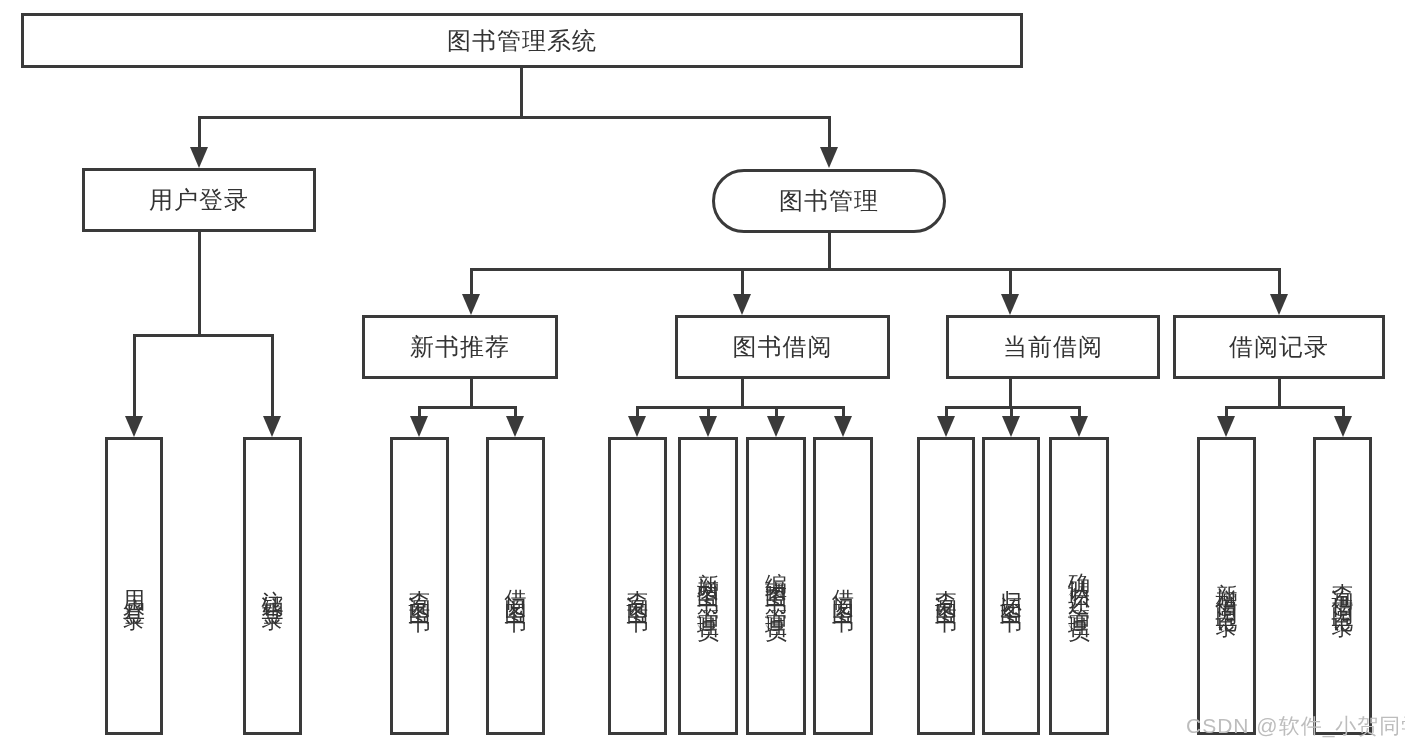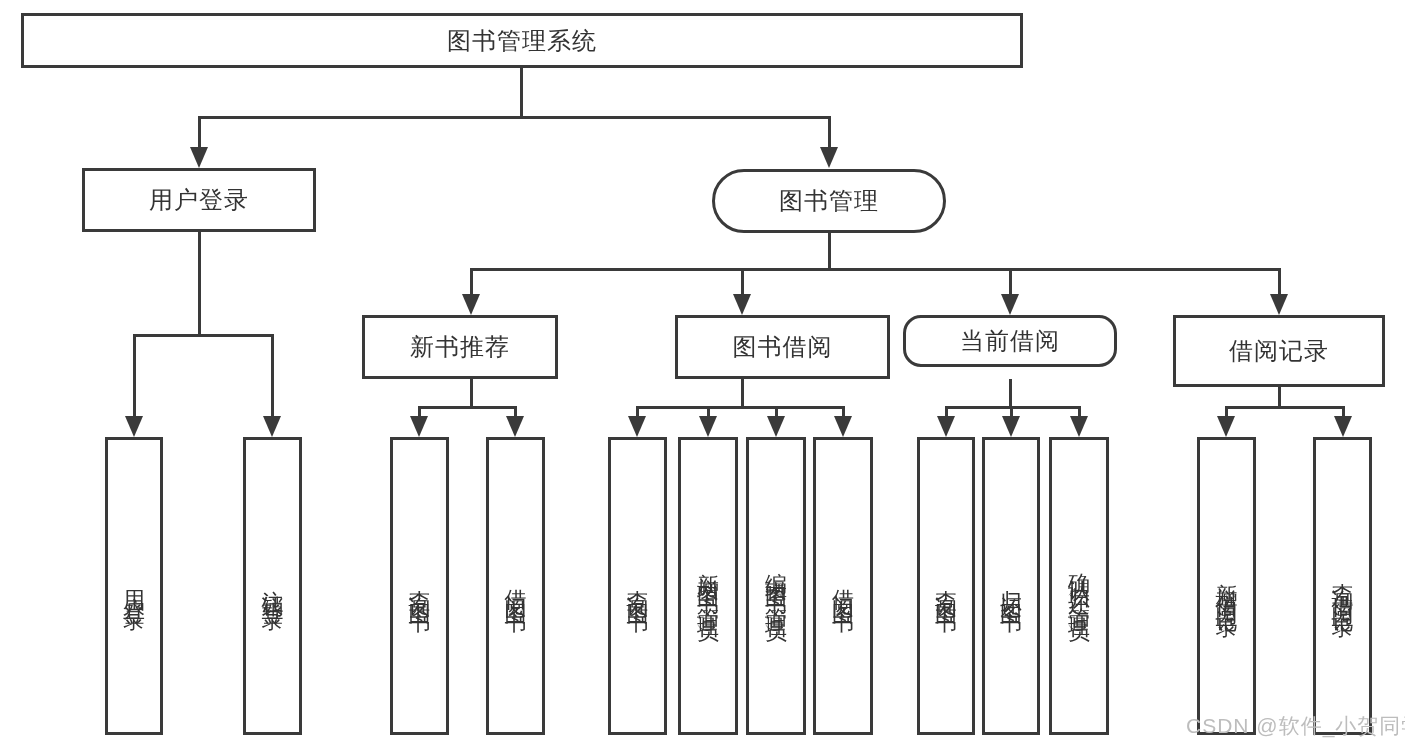--- a/index.html
+++ b/index.html
@@ -77,24 +77,24 @@
   <div class="node" style="left:712px; top:169px; width:234px; height:64px;border-radius:32px;">
     <span>图书管理</span>
   </div>
 
   <div class="node" style="left:362px; top:315px; width:196px; height:64px;">
     <span>新书推荐</span>
   </div>
   <div class="node" style="left:635px; top:315px; width:215px; height:64px;margin-left:40px;">
     <span>图书借阅</span>
   </div>
-  <div class="node" style="left:903px; top:315px; width:214px; height:52px;border-radius:18px;">
+  <div class="node" style="left:946px; top:315px; width:214px; height:64px;">
     <span>当前借阅</span>
   </div>
-  <div class="node" style="left:1173px; top:315px; width:212px; height:72px;align-items:center;">
+  <div class="node" style="left:1173px; top:315px; width:212px; height:64px;align-items:center;">
     <span>借阅记录</span>
   </div>
 
   <div class="node leaf" style="left:105px; top:437px; width:58px; height:298px;">
     <span class="vtext">用户登录</span>
   </div>
   <div class="node leaf" style="left:243px; top:437px; width:59px; height:298px;">
     <span class="vtext">注销登录</span>
   </div>
   <div class="node leaf" style="left:390px; top:437px; width:59px; height:298px;">

